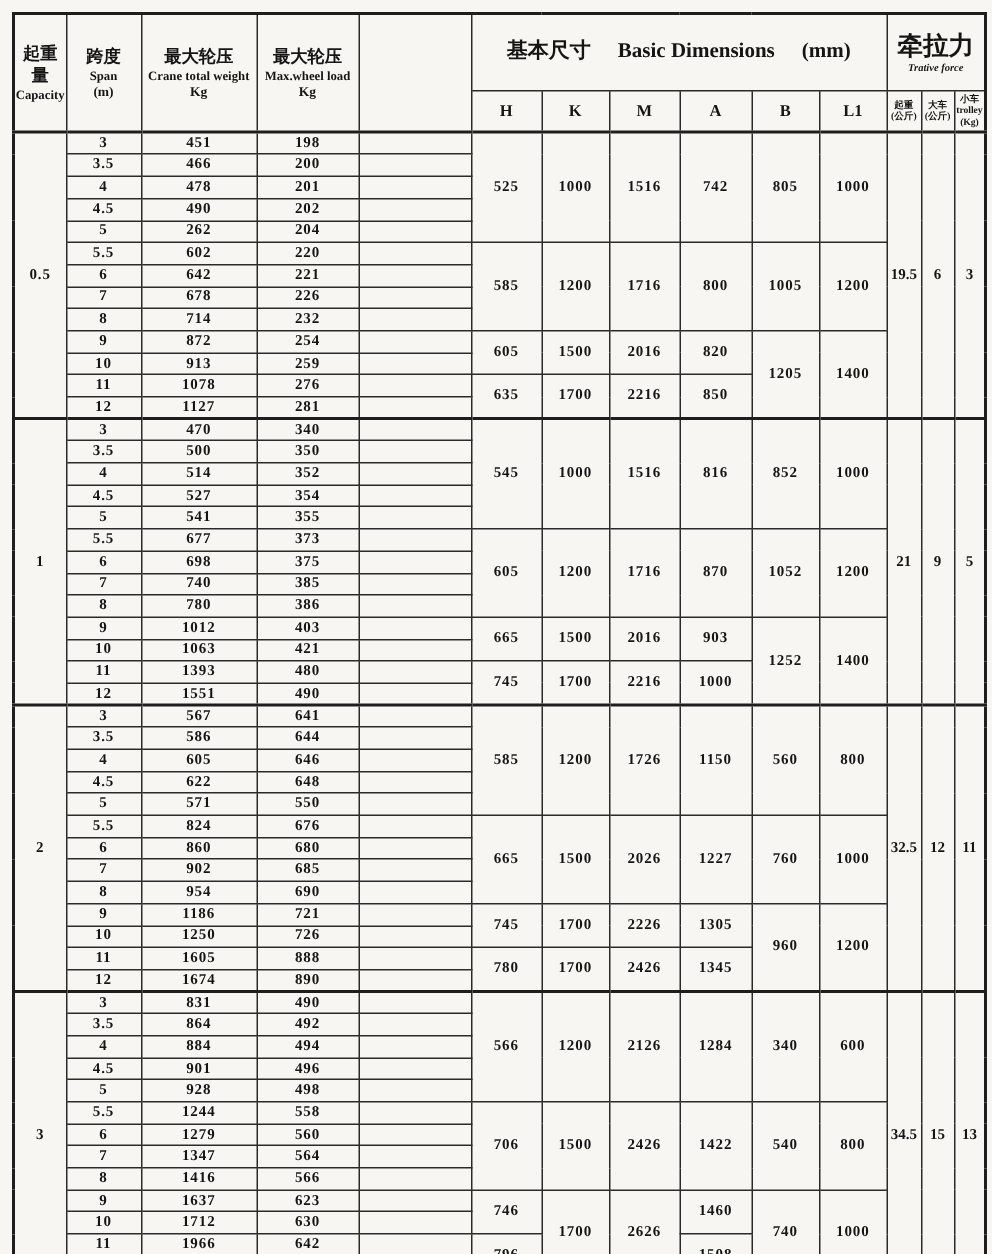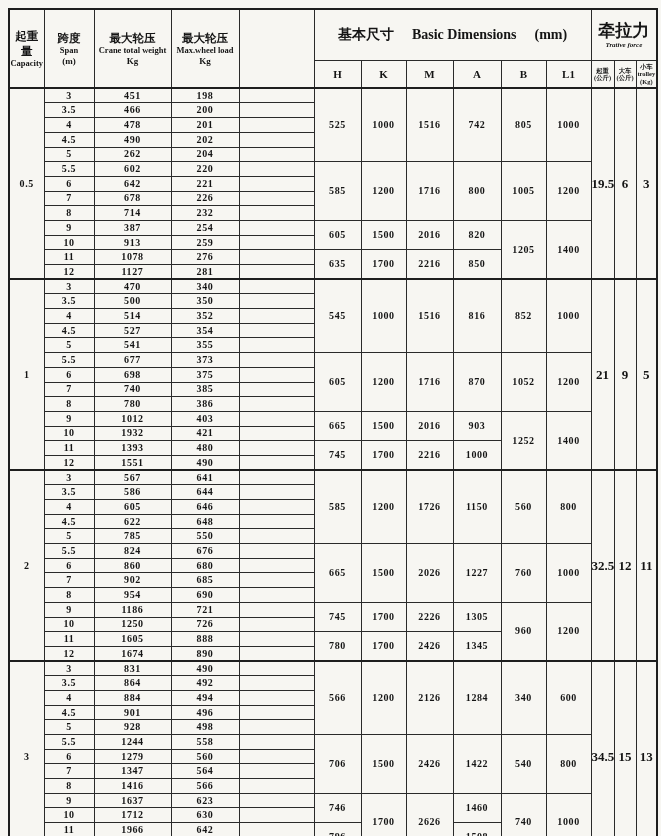--- a/index.html
+++ b/index.html
@@ -42,21 +42,21 @@
   th.dim-col { font-size: 11px; font-weight: bold; }
   th.trative-col { font-weight: bold; }
   th.trative-col div { font-size: 6.4px; line-height: 1.15; letter-spacing: 0; }
   tbody td {
     font-size: 10px;
     font-weight: bold;
     letter-spacing: 0.6px;
     height: 14.7px;
     line-height: 1;
   }
-  tbody td.trative-val { font-size: 13px; letter-spacing: 0; text-align: center; }
+  tbody td.trative-val { font-size: 10px; letter-spacing: 0; text-align: center; }
   tr.group-start td { border-top: 2px solid #1e1e1e; }
   thead tr.band th { height: 26px; }
   thead tr.subhead th { height: 28px; }
 </style>
 </head>
 <body>
 
 <table class="spec">
   <colgroup>
     <col style="width:35px">
@@ -194,21 +194,21 @@
         <td></td>
       </tr>
       <tr>
         <td>8</td>
         <td>714</td>
         <td>232</td>
         <td></td>
       </tr>
       <tr>
         <td>9</td>
-        <td>387</td>
+        <td>872</td>
         <td>254</td>
         <td></td>
         <td rowspan="2">605</td>
         <td rowspan="2">1500</td>
         <td rowspan="2">2016</td>
         <td rowspan="2">820</td>
         <td rowspan="4">1205</td>
         <td rowspan="4">1400</td>
       </tr>
       <tr>
@@ -310,21 +310,21 @@
         <td></td>
         <td rowspan="2">665</td>
         <td rowspan="2">1500</td>
         <td rowspan="2">2016</td>
         <td rowspan="2">903</td>
         <td rowspan="4">1252</td>
         <td rowspan="4">1400</td>
       </tr>
       <tr>
         <td>10</td>
-        <td>1932</td>
+        <td>1063</td>
         <td>421</td>
         <td></td>
       </tr>
       <tr>
         <td>11</td>
         <td>1393</td>
         <td>480</td>
         <td></td>
         <td rowspan="2">745</td>
         <td rowspan="2">1700</td>
@@ -366,21 +366,21 @@
         <td></td>
       </tr>
       <tr>
         <td>4.5</td>
         <td>622</td>
         <td>648</td>
         <td></td>
       </tr>
       <tr>
         <td>5</td>
-        <td>785</td>
+        <td>571</td>
         <td>550</td>
         <td></td>
       </tr>
       <tr>
         <td>5.5</td>
         <td>824</td>
         <td>676</td>
         <td></td>
         <td rowspan="4">665</td>
         <td rowspan="4">1500</td>

